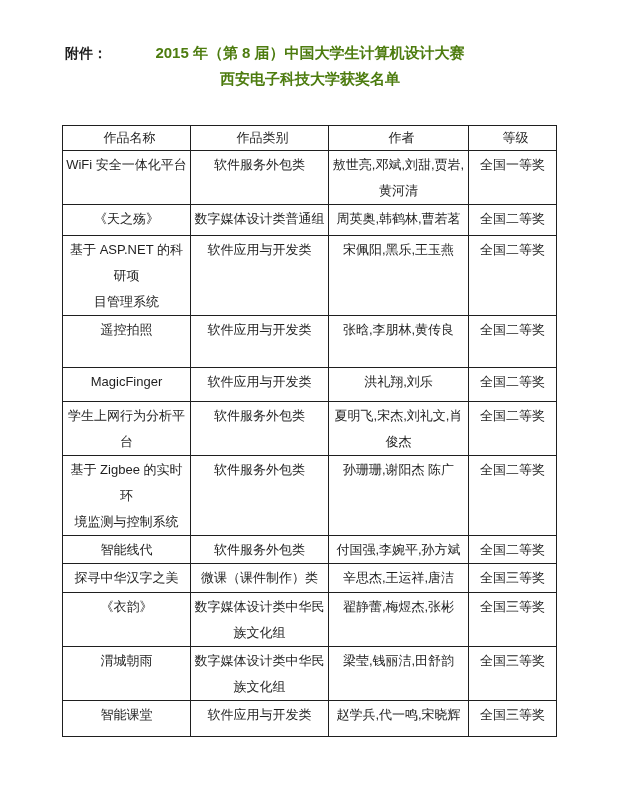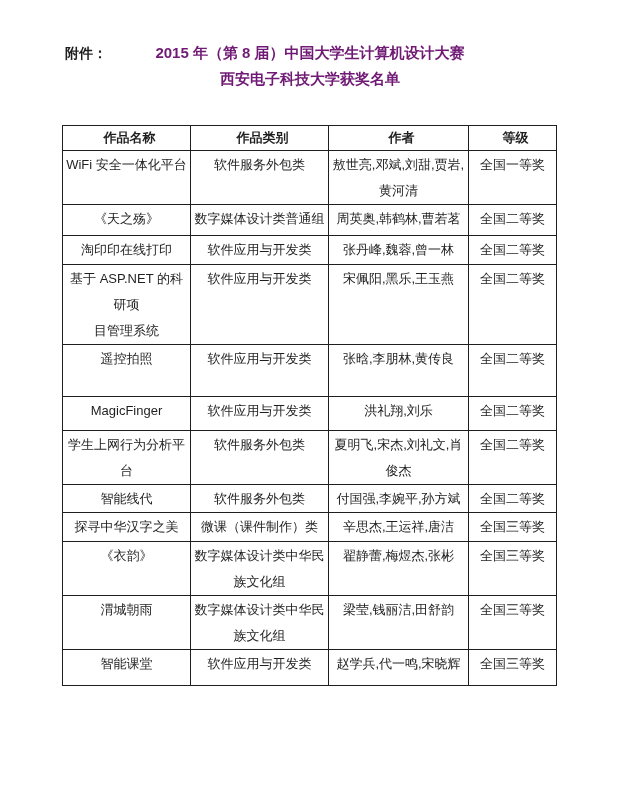--- a/index.html
+++ b/index.html
@@ -15,21 +15,21 @@
     position: absolute;
     left: 65px; top: 45px;
     font-size: 14px;
     font-weight: bold;
     color: #1f1f1f;
   }
   .doc-title {
     position: absolute;
     left: 0; width: 620px;
     text-align: center;
-    color: #701a75;
+    color: #4d7c0f;
     font-weight: bold;
     font-size: 15px;
   }
   .doc-title.line1 { top: 44px; }
   .doc-title.line2 { top: 70px; }
   table.awards {
     position: absolute;
     left: 62px; top: 125px;
     width: 494px;
     border-collapse: collapse;
@@ -39,21 +39,21 @@
     border: 1px solid #1f1f1f;
     text-align: center;
     vertical-align: top;
     font-size: 13px;
     line-height: 26px;
     padding: 1px 2px 0 2px;
     white-space: pre-line;
     overflow: hidden;
     font-weight: normal;
   }
-  table.awards th { font-weight: bold; line-height: 22px; padding-left: 8px; }
+  table.awards th { font-weight: normal; line-height: 22px; padding-left: 8px; }
   col.c1 { width: 128px; }
   col.c2 { width: 138px; }
   col.c3 { width: 140px; }
   col.c4 { width: 88px; }
   td.b { font-weight: bold; }
 </style>
 </head>
 <body>
 
 <div class="attachment-label">附件：</div>
@@ -82,26 +82,20 @@
       <td>敖世亮,邓斌,刘甜,贾岩,
 黄河清</td>
       <td>全国一等奖</td>
     </tr>
     <tr style="height:31px">
       <td>《天之殇》</td>
       <td>数字媒体设计类普通组</td>
       <td>周英奥,韩鹤林,曹若茗</td>
       <td>全国二等奖</td>
     </tr>
-    <tr style="height:29px">
-      <td>淘印印在线打印</td>
-      <td>软件应用与开发类</td>
-      <td>张丹峰,魏蓉,曾一林</td>
-      <td>全国二等奖</td>
-    </tr>
     <tr style="height:52px">
       <td>基于 ASP.NET 的科研项
 目管理系统</td>
       <td>软件应用与开发类</td>
       <td>宋佩阳,黑乐,王玉燕</td>
       <td>全国二等奖</td>
     </tr>
     <tr style="height:52px">
       <td>遥控拍照</td>
       <td>软件应用与开发类</td>
@@ -113,20 +107,27 @@
       <td>软件应用与开发类</td>
       <td>洪礼翔,刘乐</td>
       <td>全国二等奖</td>
     </tr>
     <tr style="height:54px">
       <td>学生上网行为分析平
 台</td>
       <td>软件服务外包类</td>
       <td>夏明飞,宋杰,刘礼文,肖
 俊杰</td>
+      <td>全国二等奖</td>
+    </tr>
+    <tr style="height:54px">
+      <td>基于 Zigbee 的实时环
+境监测与控制系统</td>
+      <td>软件服务外包类</td>
+      <td>孙珊珊,谢阳杰 陈广</td>
       <td>全国二等奖</td>
     </tr>
     <tr style="height:27px">
       <td>智能线代</td>
       <td>软件服务外包类</td>
       <td>付国强,李婉平,孙方斌</td>
       <td>全国二等奖</td>
     </tr>
     <tr style="height:29px">
       <td>探寻中华汉字之美</td>

